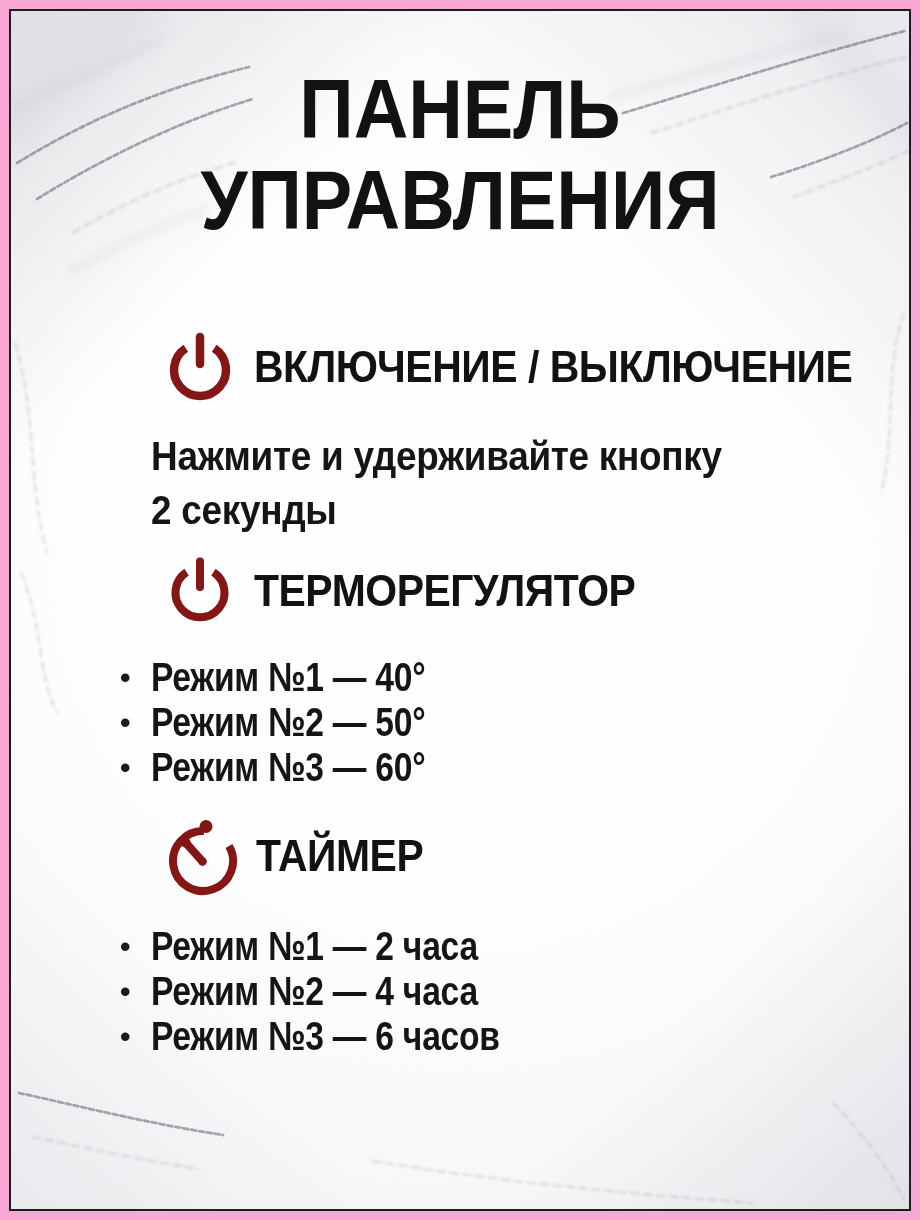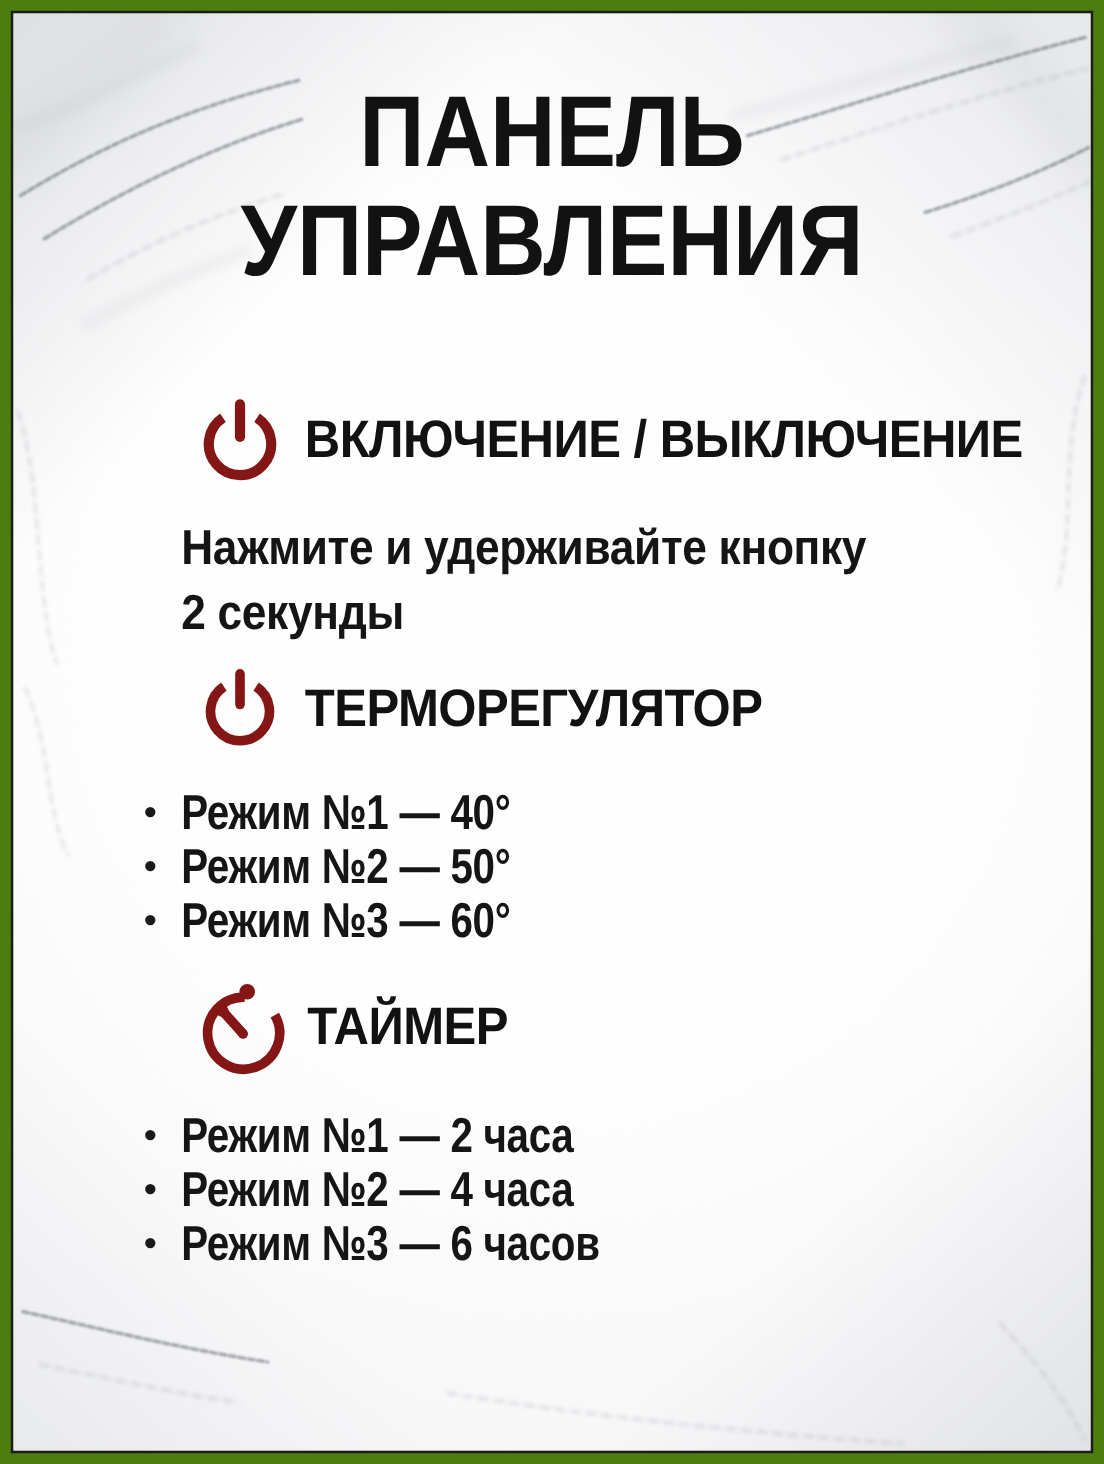--- a/index.html
+++ b/index.html
@@ -1,19 +1,19 @@
 <!DOCTYPE html>
 <html><head>
 <meta charset="utf-8">
 <title>ПАНЕЛЬ УПРАВЛЕНИЯ</title>
 <style>
   html,body { margin:0; padding:0; background:#ffffff; }
   .canvas {
     position:relative; width:920px; height:1220px; overflow:hidden;
-    background:#4d7c0f;
+    background:#f9a8d4;
     font-family:"Liberation Sans","DejaVu Sans",sans-serif;
     color:#141414;
   }
   
   .marble {
     position:absolute; left:11px; top:11px; right:11px; bottom:11px;
     background:
       linear-gradient(135deg, rgba(198,201,207,.50), rgba(255,255,255,0) 22%),
       linear-gradient(315deg, rgba(203,206,212,.45), rgba(255,255,255,0) 20%),
       linear-gradient(225deg, rgba(208,211,217,.40), rgba(255,255,255,0) 26%),

